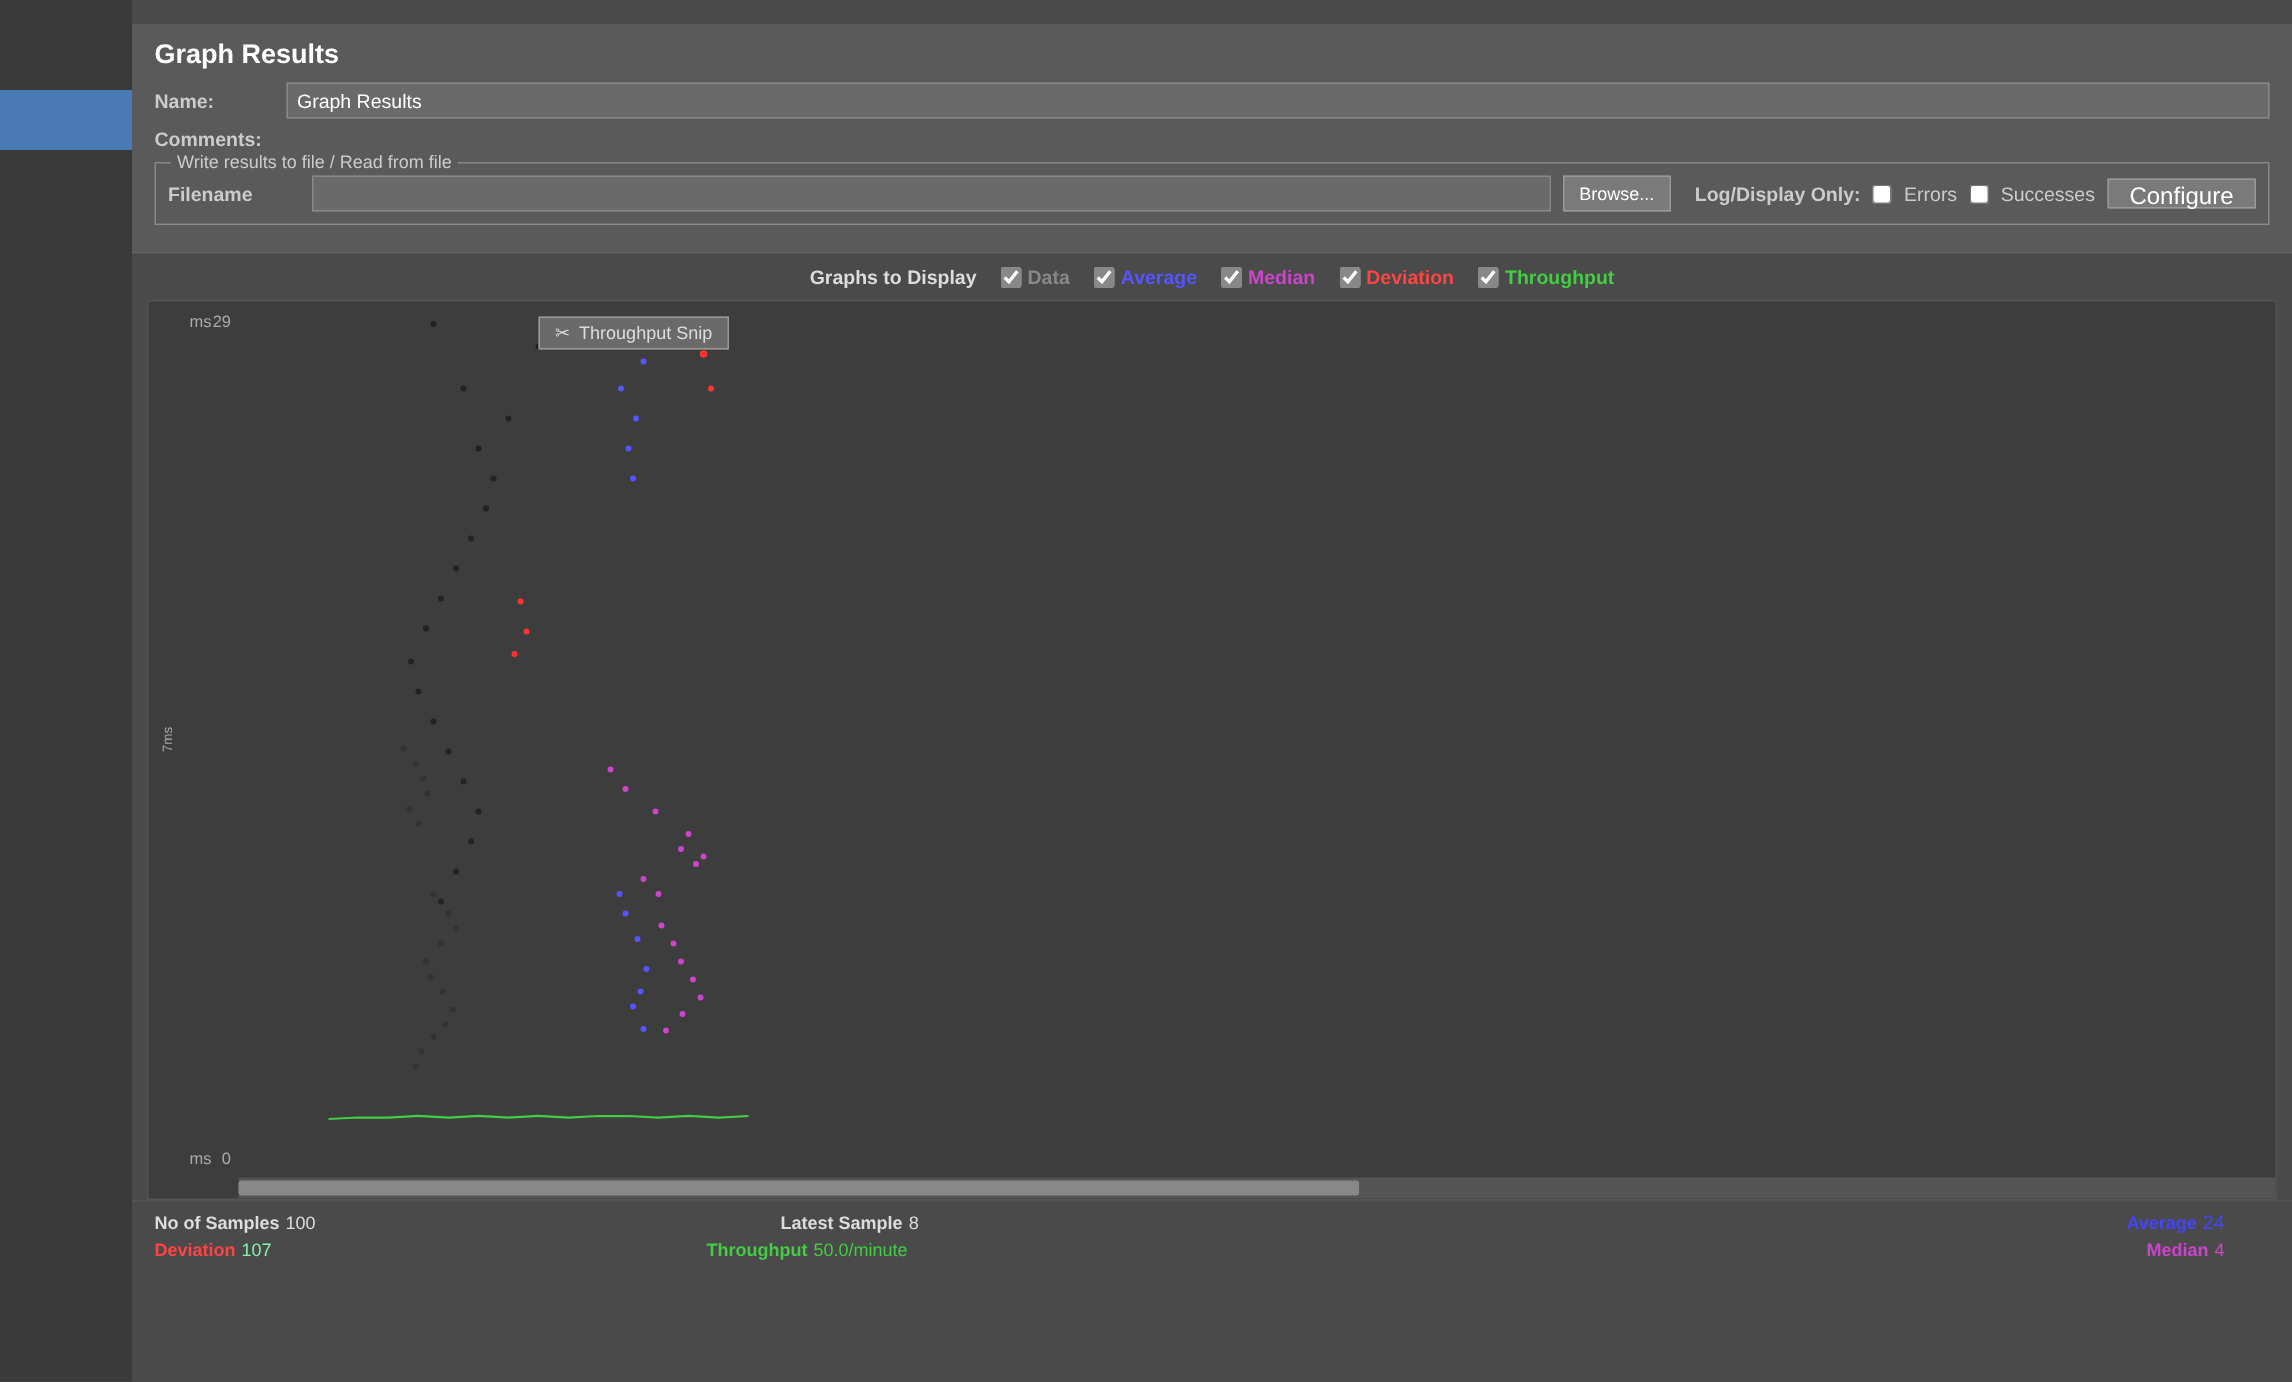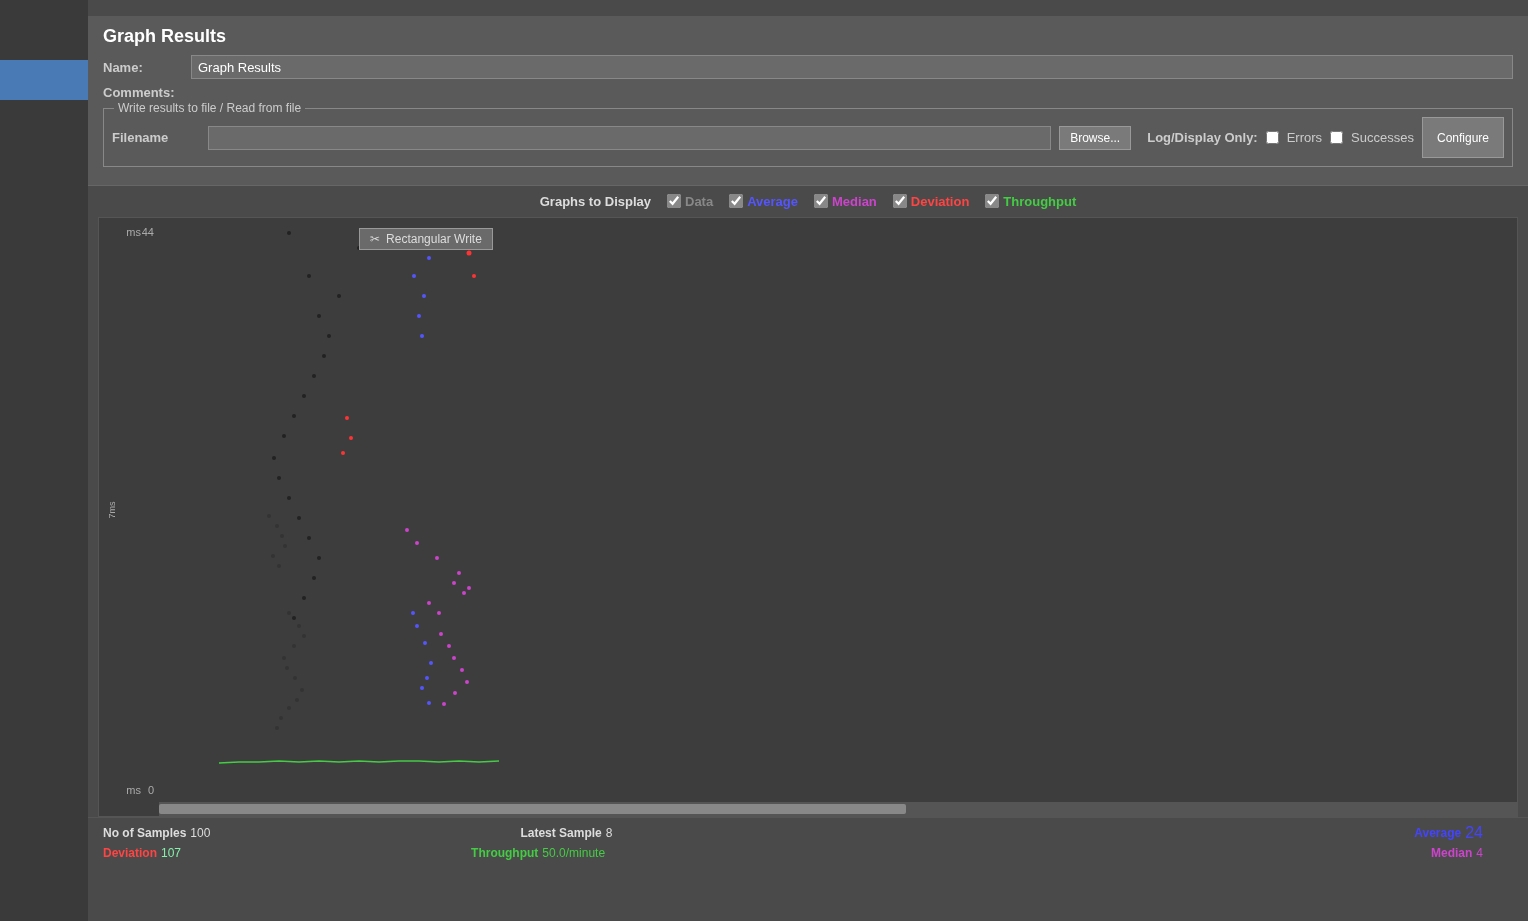--- a/index.html
+++ b/index.html
@@ -110,39 +110,39 @@
       align-items: center;
       gap: 8px;
       margin-left: 8px;
     }
     .configure-btn {
       background: #7a7a7a;
       border: 1px solid #999;
       color: #fff;
       padding: 3px 14px;
       cursor: pointer;
-      font-size: 12px;
-      height: 41px;
+      font-size: 16px;
+      height: 20px;
       margin-left: auto;
     }
     .graphs-bar {
       display: flex;
       align-items: center;
       justify-content: center;
       padding: 8px 0;
       gap: 16px;
       background: #4a4a4a;
     }
     .graphs-bar-label {
       color: #ddd;
       font-weight: bold;
     }
     .check-item {
       display: flex;
-      align-items: flex-start;
+      align-items: center;
       gap: 4px;
     }
     .check-item input[type="checkbox"] {
       accent-color: #888;
       width: 14px;
       height: 14px;
     }
     .graph-area {
       position: relative;
       margin: 0 10px;
@@ -233,21 +233,21 @@
       text-align: right;
     }
     .stat-value {
       font-size: 12px;
     }
     .stat-label-red { color: #ff4444; font-weight: bold; font-size: 12px; }
     .stat-value-red { color: #86efac; font-size: 12px; }
     .stat-label-green { color: #44cc44; font-weight: bold; font-size: 12px; }
     .stat-value-green { color: #44cc44; font-size: 12px; }
     .stat-label-blue { color: #4444ff; font-weight: bold; font-size: 12px; }
-    .stat-value-blue { color: #4444ff; font-size: 16px; }
+    .stat-value-blue { color: #4444ff; font-size: 13px; }
     .stat-label-purple { color: #cc44cc; font-weight: bold; font-size: 12px; }
     .stat-value-purple { color: #cc44cc; font-size: 12px; }
   </style>
 </head>
 <body>
 
 <div class="left-sidebar">
   <div class="left-sidebar-blue"></div>
 </div>
 
@@ -301,32 +301,32 @@
     </div>
     <div class="check-item">
       <input type="checkbox" checked="" style="">
       <span style="color:#44cc44;font-weight:bold;">Throughput</span>
     </div>
   </div>
 
   <div class="graph-area">
 
     <div class="y-axis">
-      <span class="y-label-top">44</span>
+      <span class="y-label-top">29</span>
       <span style="position:absolute;top:8px;right:18px;color:#aaa;font-size:11px;">ms</span>
       <span class="y-label-bottom">0</span>
       <span style="position:absolute;bottom:20px;right:18px;color:#aaa;font-size:11px;">ms</span>
       <span style="position:absolute;top:48%;left:4px;color:#aaa;font-size:9px;transform:rotate(-90deg);white-space:nowrap;">7ms</span>
     </div>
 
     <div class="graph-canvas">
       
       <div class="snip-toolbar">
         <span>✂</span>
-        <span>Rectangular Write</span>
+        <span>Throughput Snip</span>
       </div>
 
       
       <svg width="100%" height="100%" xmlns="http://www.w3.org/2000/svg">
 
         <circle cx="130" cy="15" r="2" fill="#222"></circle>
         <circle cx="200" cy="30" r="2" fill="#222"></circle>
         <circle cx="150" cy="58" r="2" fill="#222"></circle>
         <circle cx="180" cy="78" r="2" fill="#222"></circle>
         <circle cx="160" cy="98" r="2" fill="#222"></circle>

